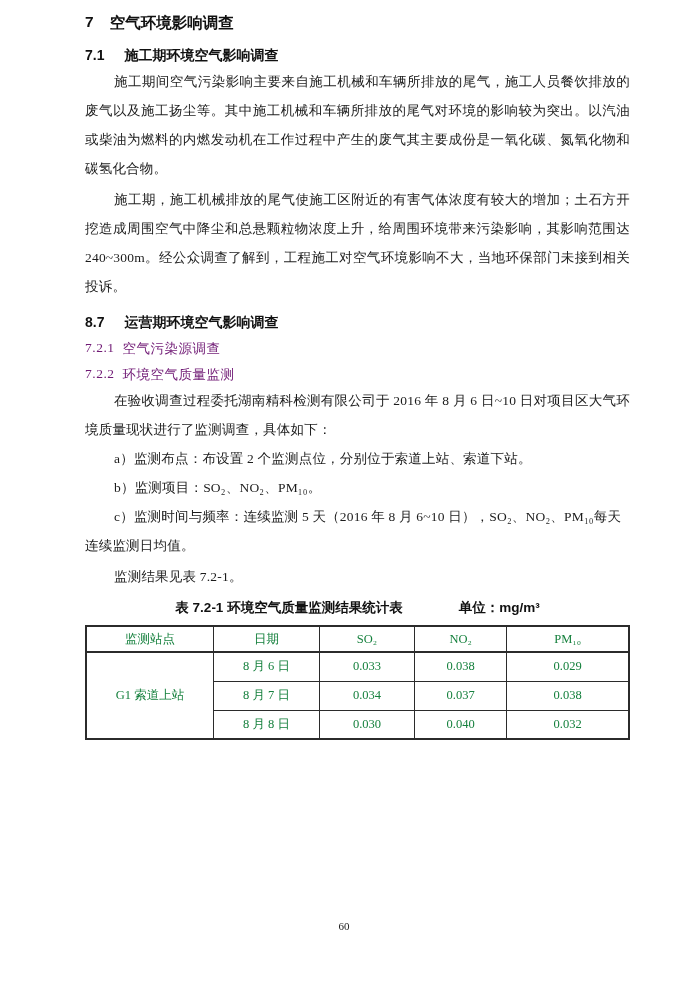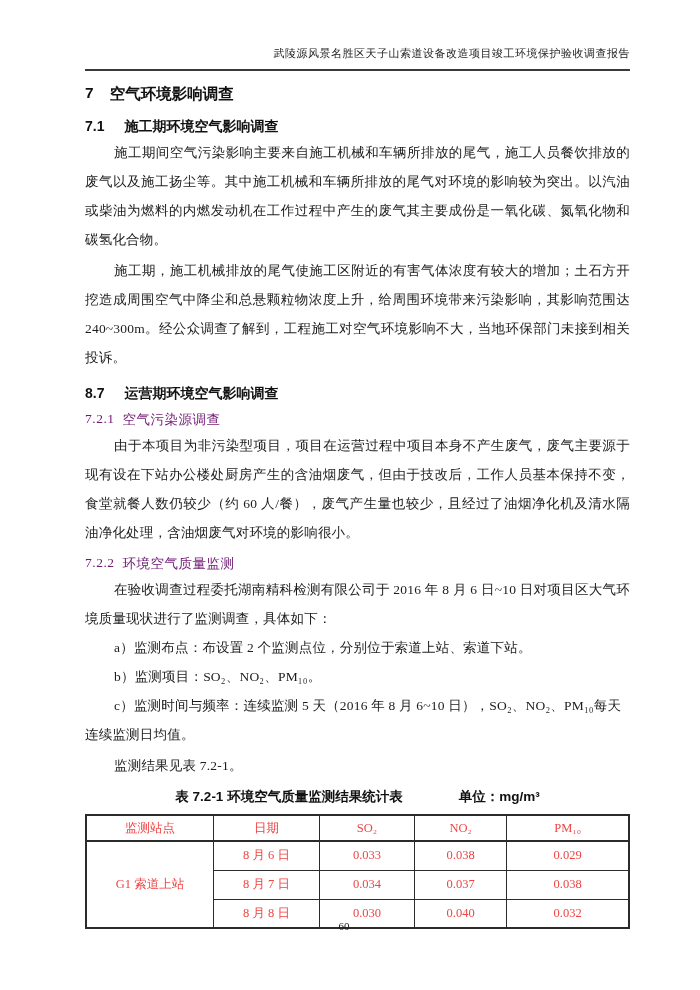--- a/index.html
+++ b/index.html
@@ -35,21 +35,21 @@
     font-size:13.5px; line-height:29px; text-indent:2.15em;
     letter-spacing:0.2px;
   }
   .table-caption {
     margin-top:8px; display:flex; justify-content:center; gap:56px;
     font-family:"Liberation Sans","DejaVu Sans",sans-serif;
     font-weight:bold; font-size:13.5px; color:#111;
   }
   table.air-table {
     width:100%; margin-top:8px; border-collapse:collapse;
-    font-size:12.5px; text-align:center; color:#ef4444;
+    font-size:12.5px; text-align:center; color:#15803d;
   }
   table.air-table th, table.air-table td {
     border:1px solid #2b2b2b; padding:0; font-weight:normal;
     vertical-align:middle;
   }
   table.air-table { border:2px solid #2b2b2b; }
   table.air-table thead th { height:26px; border-bottom:2px solid #2b2b2b; }
   table.air-table tbody td { height:29px; }
   .col-station { width:23.5%; }
   .col-date { width:19.5%; }
@@ -59,23 +59,20 @@
   .page-number {
     position:absolute; bottom:58px; left:0; right:12px;
     text-align:center; font-size:11px; color:#1c1c1c;
   }
 </style>
 </head>
 <body>
 
 <div class="page">
 
-  <div class="running-header">
-    <span>武陵源风景名胜区天子山索道设备改造项目竣工环境保护验收调查报告</span>
-  </div>
 
   <div class="content">
 
     <div class="h1">
       <span>7</span>
       <span>空气环境影响调查</span>
     </div>
 
     <div class="h2">
       <span>7.1</span>
@@ -88,21 +85,20 @@
     <div class="h2">
       <span>8.7</span>
       <span>运营期环境空气影响调查</span>
     </div>
 
     <div class="h3">
       <span>7.2.1</span>
       <span>空气污染源调查</span>
     </div>
 
-    <p class="para">由于本项目为非污染型项目，项目在运营过程中项目本身不产生废气，废气主要源于现有设在下站办公楼处厨房产生的含油烟废气，但由于技改后，工作人员基本保持不变，食堂就餐人数仍较少（约 60 人/餐），废气产生量也较少，且经过了油烟净化机及清水隔油净化处理，含油烟废气对环境的影响很小。</p>
 
     <div class="h3">
       <span>7.2.2</span>
       <span>环境空气质量监测</span>
     </div>
 
     <p class="para">在验收调查过程委托湖南精科检测有限公司于 2016 年 8 月 6 日~10 日对项目区大气环境质量现状进行了监测调查，具体如下：</p>
 
     <div class="list-item">a）监测布点：布设置 2 个监测点位，分别位于索道上站、索道下站。</div>
     <div class="list-item">b）监测项目：SO₂、NO₂、PM₁₀。</div>

